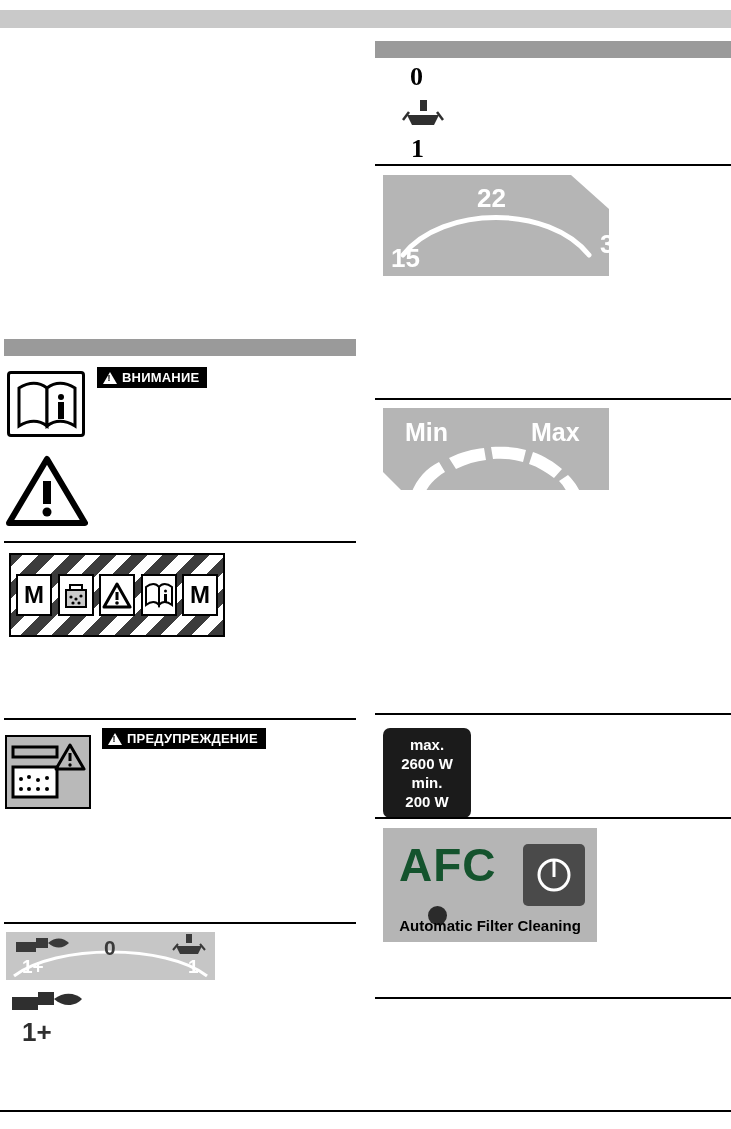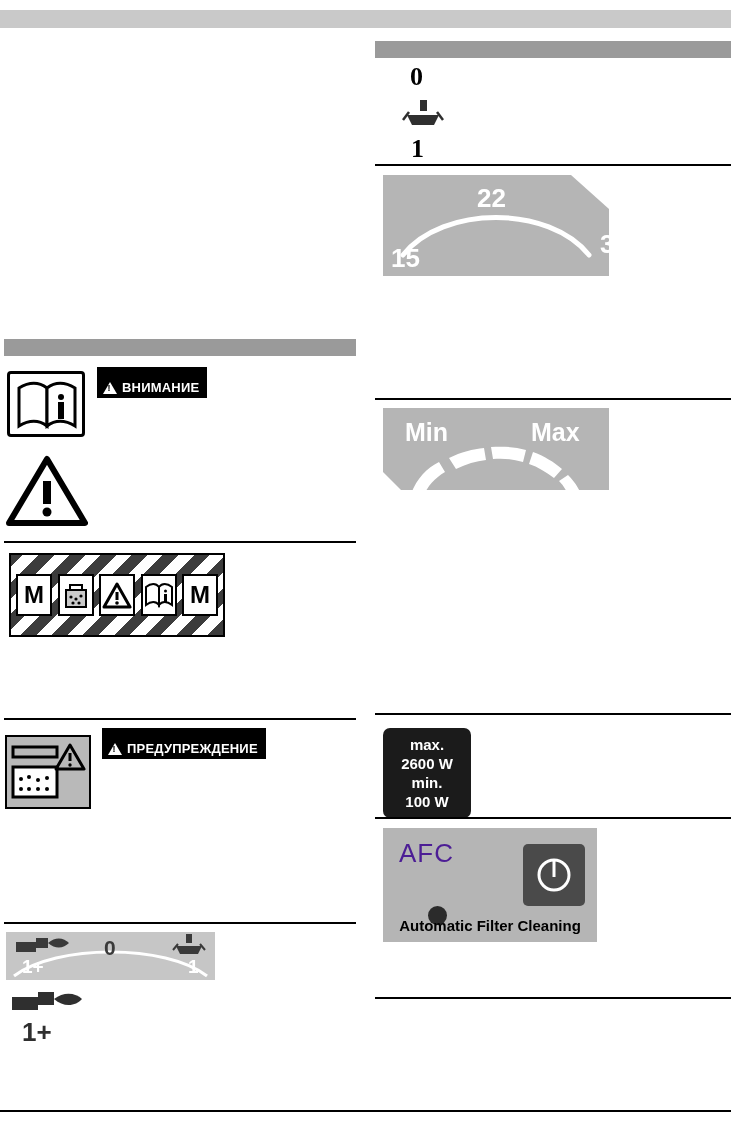--- a/index.html
+++ b/index.html
@@ -39,21 +39,21 @@
   .grey-band { position: absolute; background: #9a9a9a; }
 
   
   .banner {
     position: absolute;
     background: #000;
     color: #fff;
     font-weight: bold;
     font-size: 13px;
     letter-spacing: .2px;
-    padding: 13px 8px 3px 6px;
+    padding: 3px 8px 3px 6px;
     display: flex;
     align-items: center;
     gap: 5px;
     white-space: nowrap;
   }
   .banner .tri {
     display: inline-block;
     width: 0; height: 0;
     border-left: 7px solid transparent;
     border-right: 7px solid transparent;
@@ -147,23 +147,23 @@
 
   
   .afc-panel {
     position: absolute;
     background: #b5b5b5;
     width: 214px; height: 114px;
   }
   .afc-title {
     position: absolute;
     left: 16px; top: 10px;
-    color: #4c1d95;
-    font-size: 26px;
-    font-weight: normal;
+    color: #14532d;
+    font-size: 46px;
+    font-weight: bold;
     letter-spacing: 1px;
   }
   .afc-btn {
     position: absolute;
     right: 12px; top: 16px;
     width: 62px; height: 62px;
     background: #4a4a4a;
     border-radius: 5px;
     display: flex;
     align-items: center;
@@ -349,21 +349,21 @@
       <div class="dial-num" style="left:22px; top:10px; font-size:25px;">Min</div>
       <div class="dial-num" style="left:148px; top:10px; font-size:25px;">Max</div>
     </div>
 
     <div class="rule" style="left:0px; top:713px; width:356px;"></div>
 
     <div class="power-block" style="left:8px; top:728px;">
       <div>max.</div>
       <div>2600 W</div>
       <div>min.</div>
-      <div>100 W</div>
+      <div>200 W</div>
     </div>
 
     <div class="rule" style="left:0px; top:817px; width:356px;"></div>
 
     <div class="afc-panel" style="left:8px; top:828px;">
       <div class="afc-title">AFC</div>
       <div class="afc-btn">
         <svg width="40" height="40" viewBox="0 0 40 40">
           <circle cx="20" cy="20" r="15" fill="none" stroke="#ffffff" stroke-width="3"></circle>
           <rect x="18.5" y="6" width="3" height="16" fill="#ffffff"></rect>

